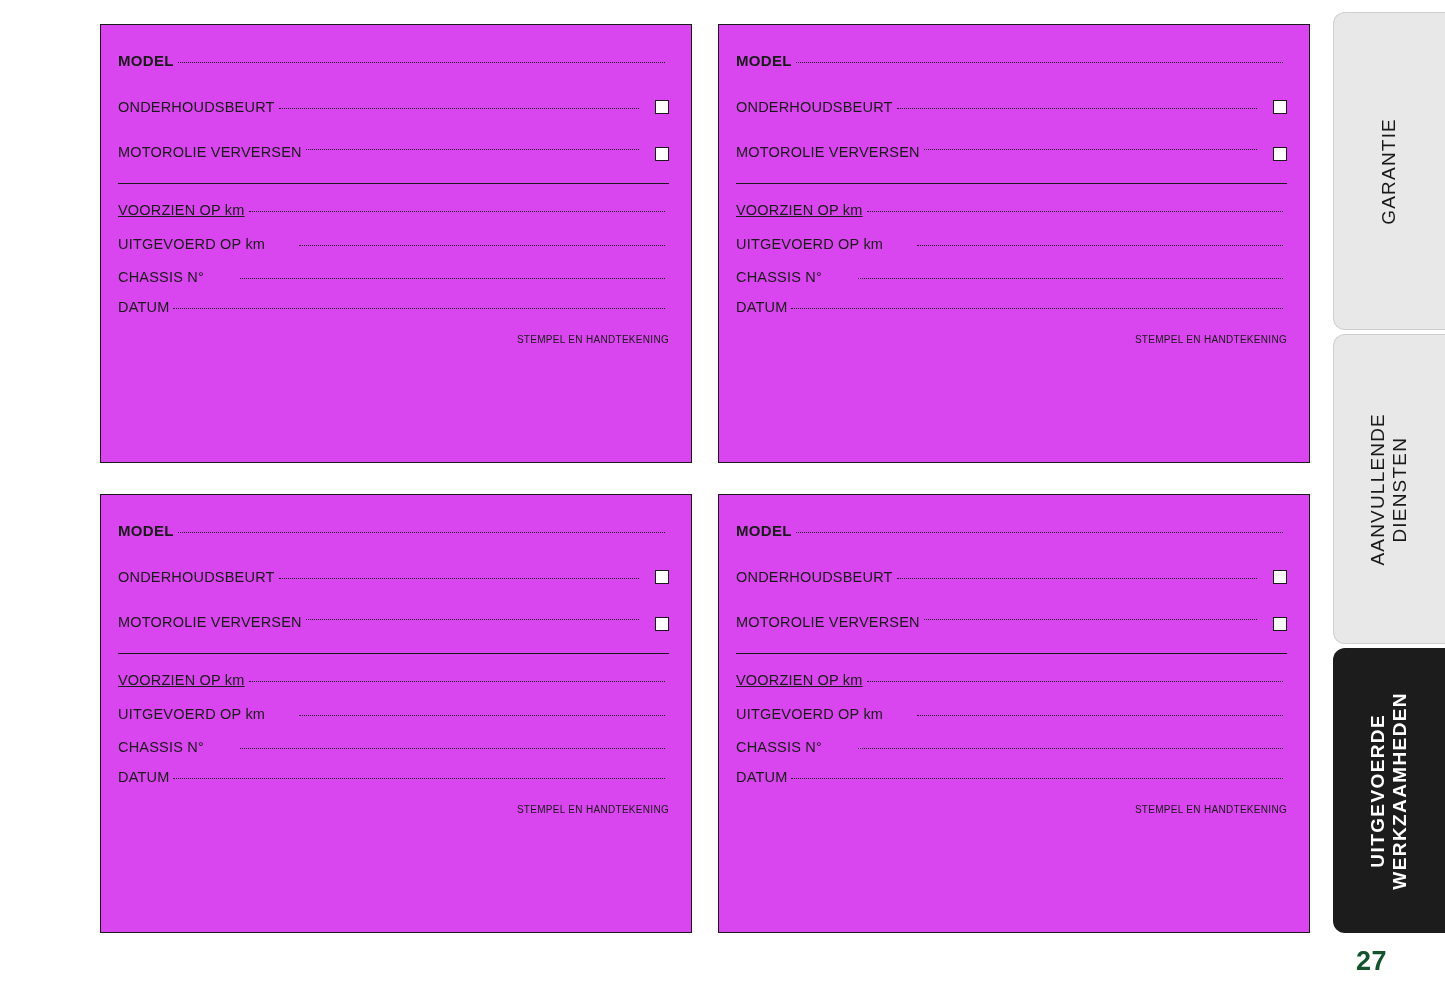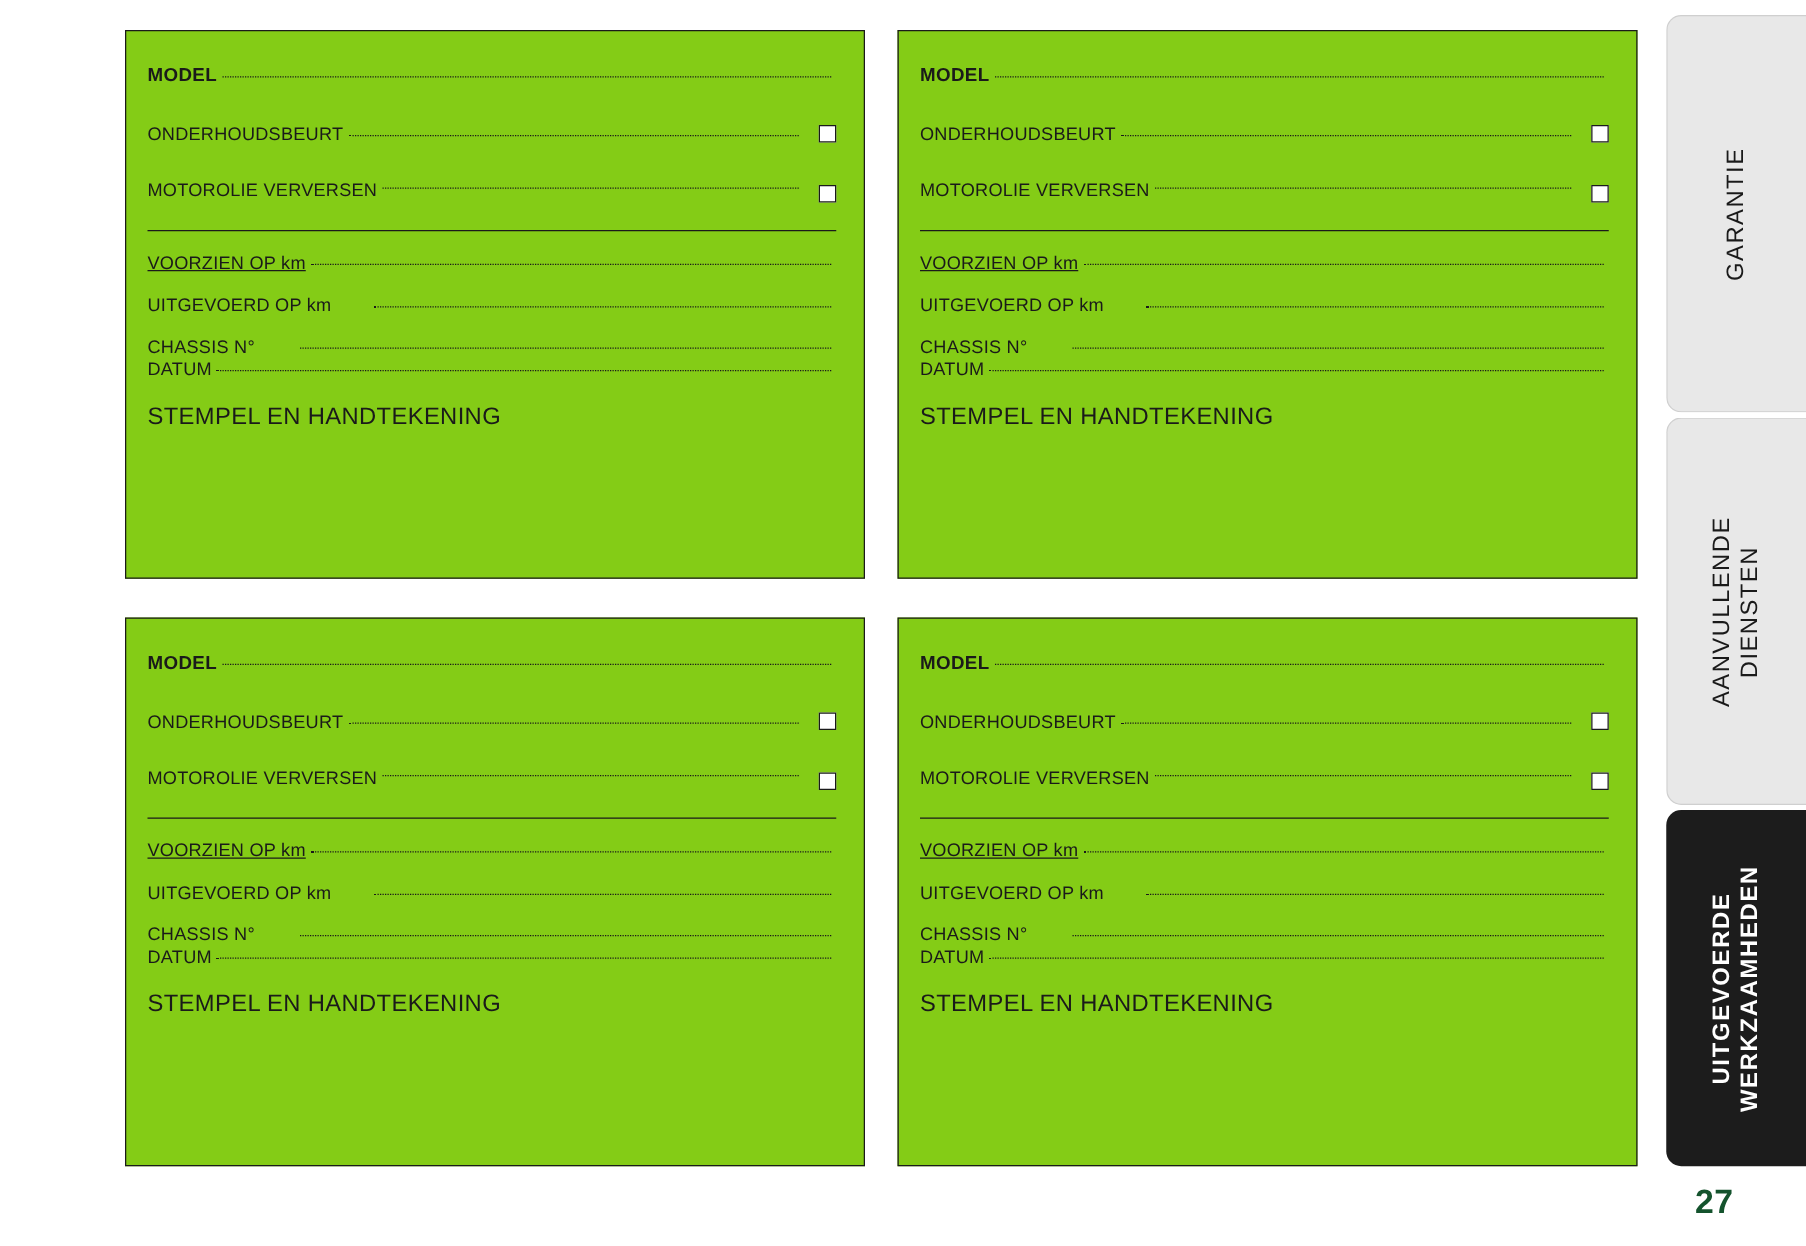--- a/index.html
+++ b/index.html
@@ -28,21 +28,21 @@
     left: 100px;
     top: 24px;
     width: 1203px;
     height: 906px;
   }
 
   .card {
     position: absolute;
     border: 1px solid #1a1a1a;
     box-sizing: border-box;
-    background: #84cc16;
+    background: #d946ef;
   }
   .card.c0 { left: 0px;   top: 0px;   width: 592px; height: 439px; }
   .card.c1 { left: 618px; top: 0px;   width: 592px; height: 439px; }
   .card.c2 { left: 0px;   top: 470px; width: 592px; height: 439px; }
   .card.c3 { left: 618px; top: 470px; width: 592px; height: 439px; }
 
   .card-inner {
     position: relative;
     width: 100%;
     height: 100%;
@@ -96,26 +96,26 @@
 
   .hr {
     margin-top: 24px;
     border-top: 1.2px solid #1a1a1a;
     width: 100%;
   }
 
   .r-voorzien { margin-top: 19px; text-decoration: underline; }
   .r-uitgevoerd { margin-top: 19px; gap: 30px; }
   .r-chassis { margin-top: 19px; gap: 32px; }
-  .r-datum { margin-top: 3px; }
+  .r-datum { margin-top: 15px; }
 
   .stamp {
     margin-top: 20px;
-    text-align: left;
-    font-size: 19px;
+    text-align: right;
+    font-size: 10px;
     letter-spacing: 0.3px;
   }
 
   
   .tabs {
     position: absolute;
     right: 0;
     top: 0;
     width: 145px;
     height: 997px;

